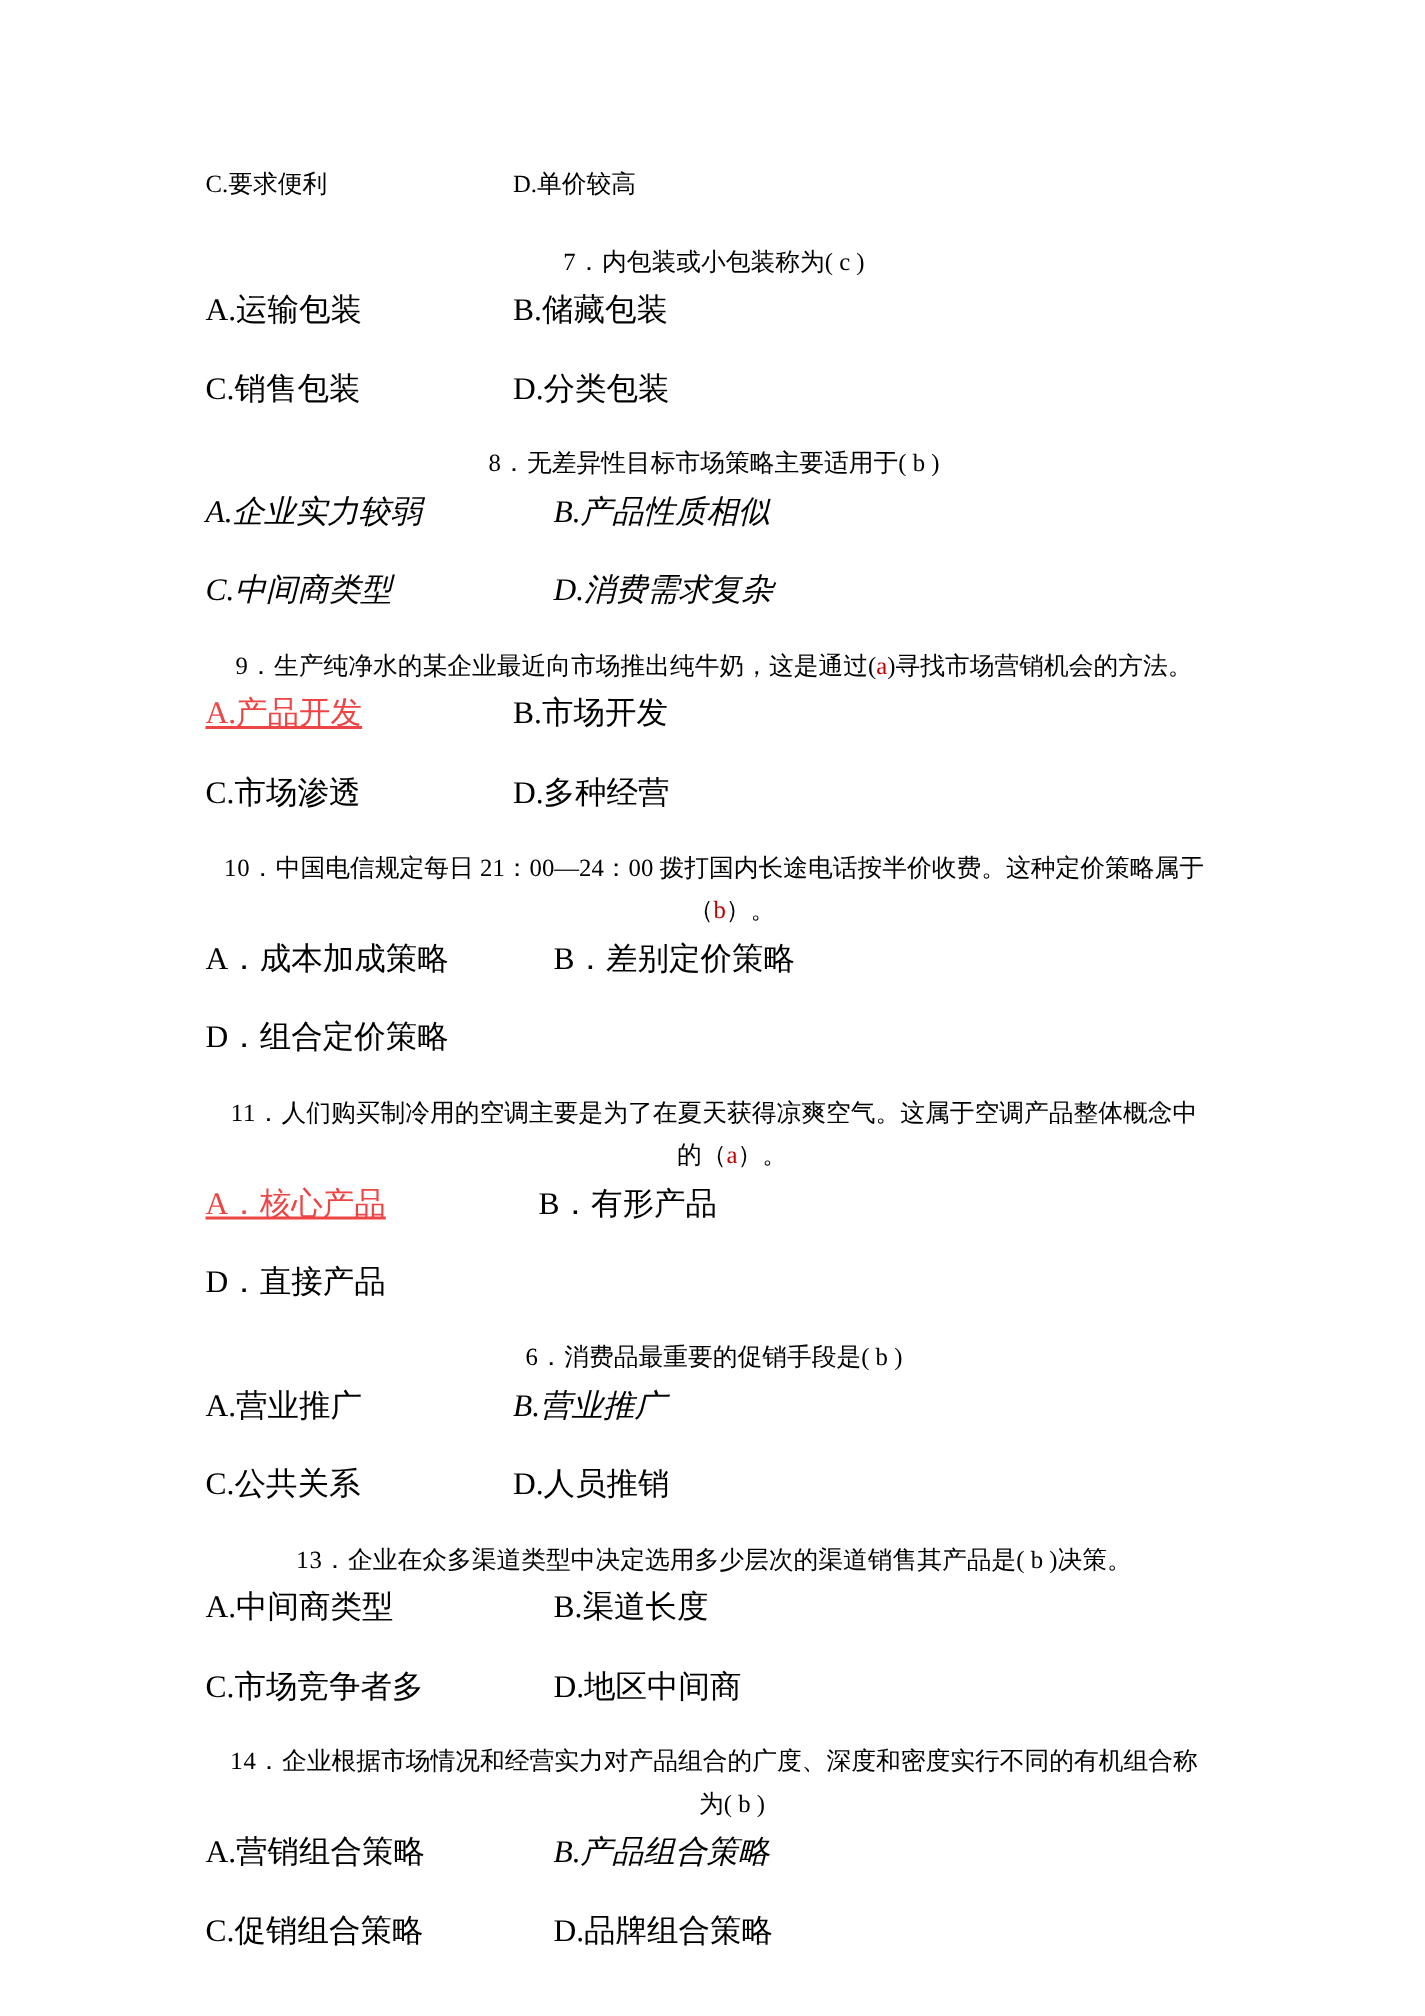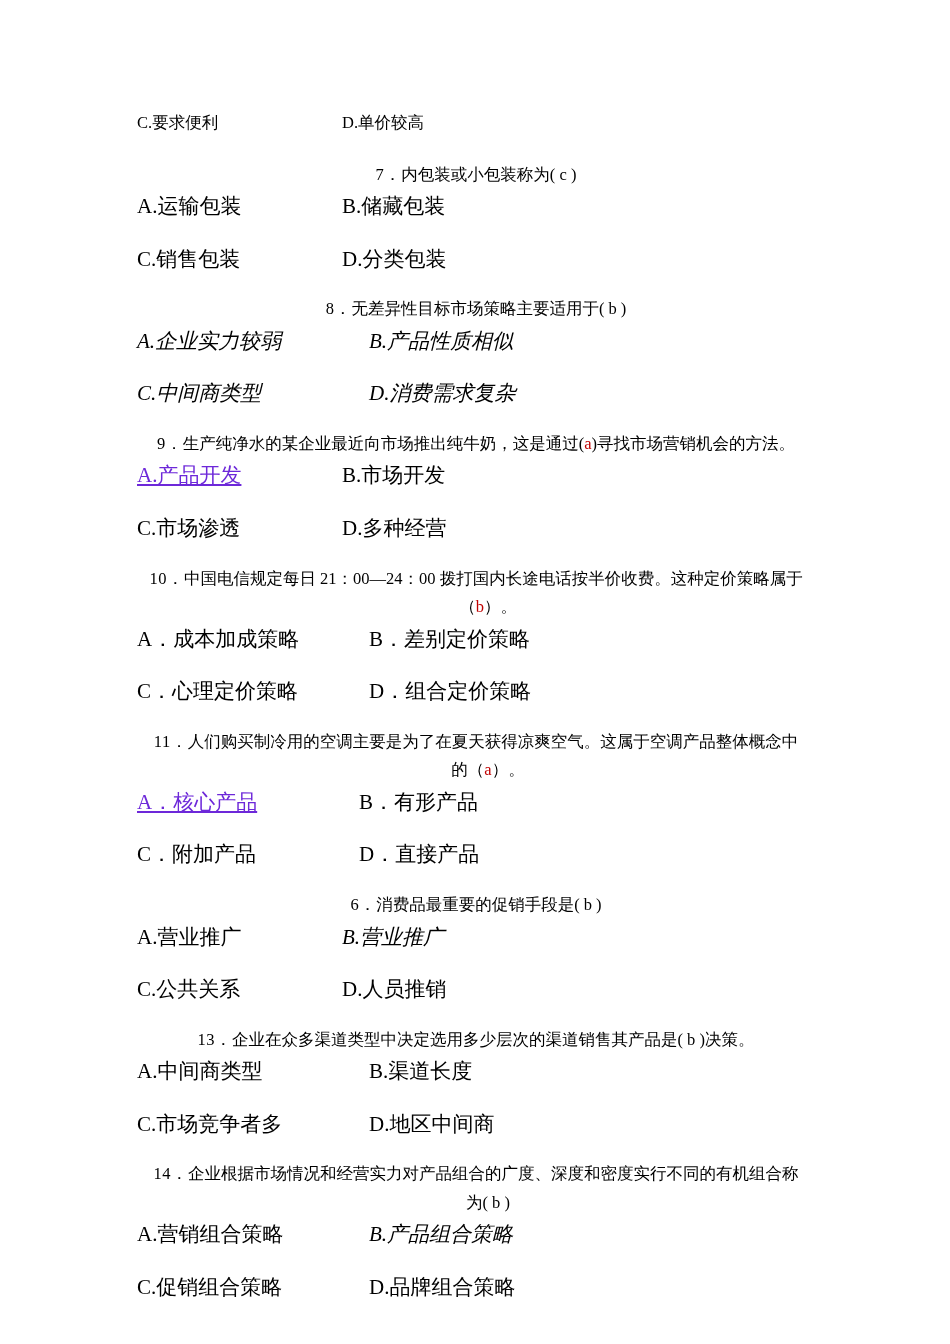--- a/index.html
+++ b/index.html
@@ -57,21 +57,21 @@
     width: 222px;
     flex: 0 0 222px;
   }
   .row-gap {
     margin-top: 20px;
   }
   .ans {
     color: #c00000;
   }
   .ans-u {
-    color: #6d28d9;
+    color: #ef4444;
     text-decoration: underline;
   }
   .ital {
     font-style: italic;
   }
   .top-row {
     display: flex;
     font-size: 16.5px;
     line-height: 1.55;
     margin: 0 0 26px 0;
@@ -128,34 +128,32 @@
   </div>
 
   <div class="q-block">
     <p class="q-stem"><span class="num">10．</span><span>中国电信规定每日 21：00—24：00 拨打国内长途电话按半价收费。这种定价策略属于</span></p>
     <p class="q-stem indent-cont"><span>（</span><span class="ans">b</span><span>）。</span></p>
     <div class="options-row wide">
       <span class="opt-a">A．成本加成策略</span>
       <span>B．差别定价策略</span>
     </div>
     <div class="options-row wide row-gap">
-      <span class="opt-a">C．心理定价策略</span>
       <span>D．组合定价策略</span>
     </div>
   </div>
 
   <div class="q-block">
     <p class="q-stem"><span class="num">11．</span><span>人们购买制冷用的空调主要是为了在夏天获得凉爽空气。这属于空调产品整体概念中</span></p>
     <p class="q-stem indent-cont"><span>的（</span><span class="ans">a</span><span>）。</span></p>
     <div class="options-row wide2">
       <span class="opt-a ans-u">A．核心产品</span>
       <span>B．有形产品</span>
     </div>
     <div class="options-row wide2 row-gap">
-      <span class="opt-a">C．附加产品</span>
       <span>D．直接产品</span>
     </div>
   </div>
 
   <div class="q-block">
     <p class="q-stem"><span class="num">6．</span><span>消费品最重要的促销手段是( b )</span></p>
     <div class="options-row">
       <span class="opt-a">A.营业推广</span>
       <span class="ital">B.营业推广</span>
     </div>

